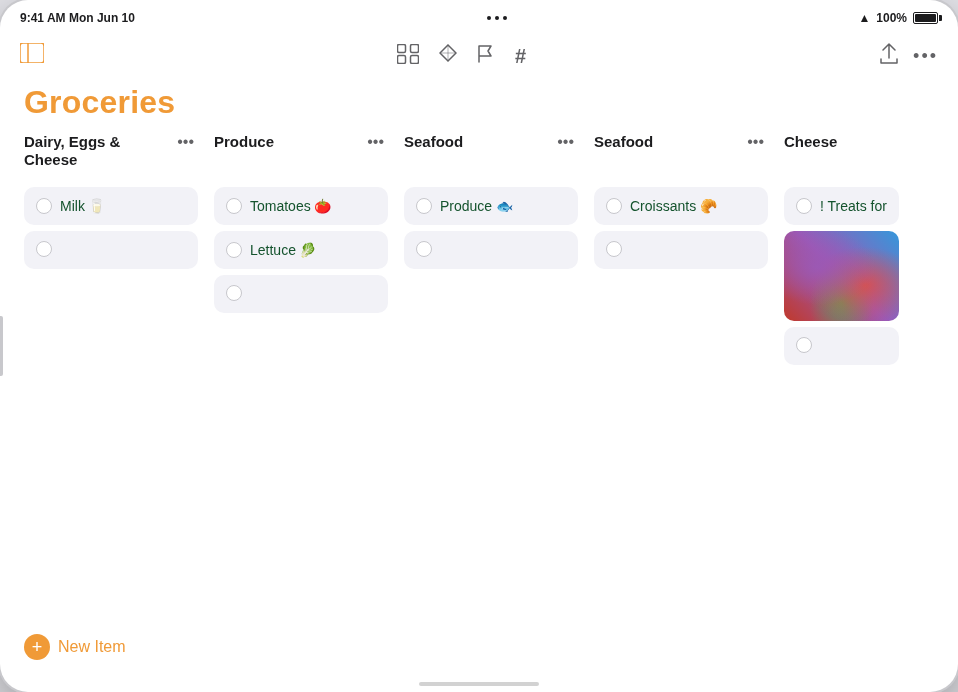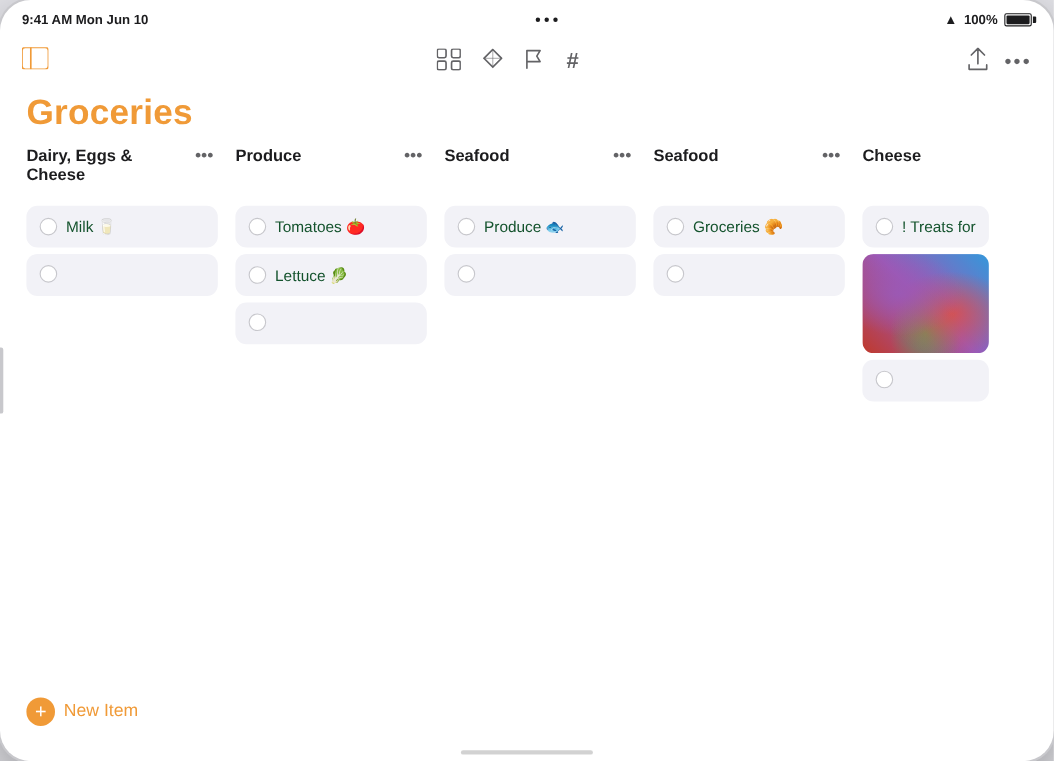--- a/index.html
+++ b/index.html
@@ -407,21 +407,21 @@
       </div>
     </div>
 
     <div class="column">
       <div class="column-header">
         <span class="column-title">Seafood</span>
         <span class="column-more">•••</span>
       </div>
       <div class="list-item">
         <div class="item-radio"></div>
-        <span class="item-label">Groceries 🥐</span>
+        <span class="item-label">Croissants 🥐</span>
       </div>
       <div class="list-item-empty">
         <div class="item-radio"></div>
       </div>
     </div>
 
     <div class="column column-others">
       <div class="column-header">
         <span class="column-title">Cheese</span>
       </div>

